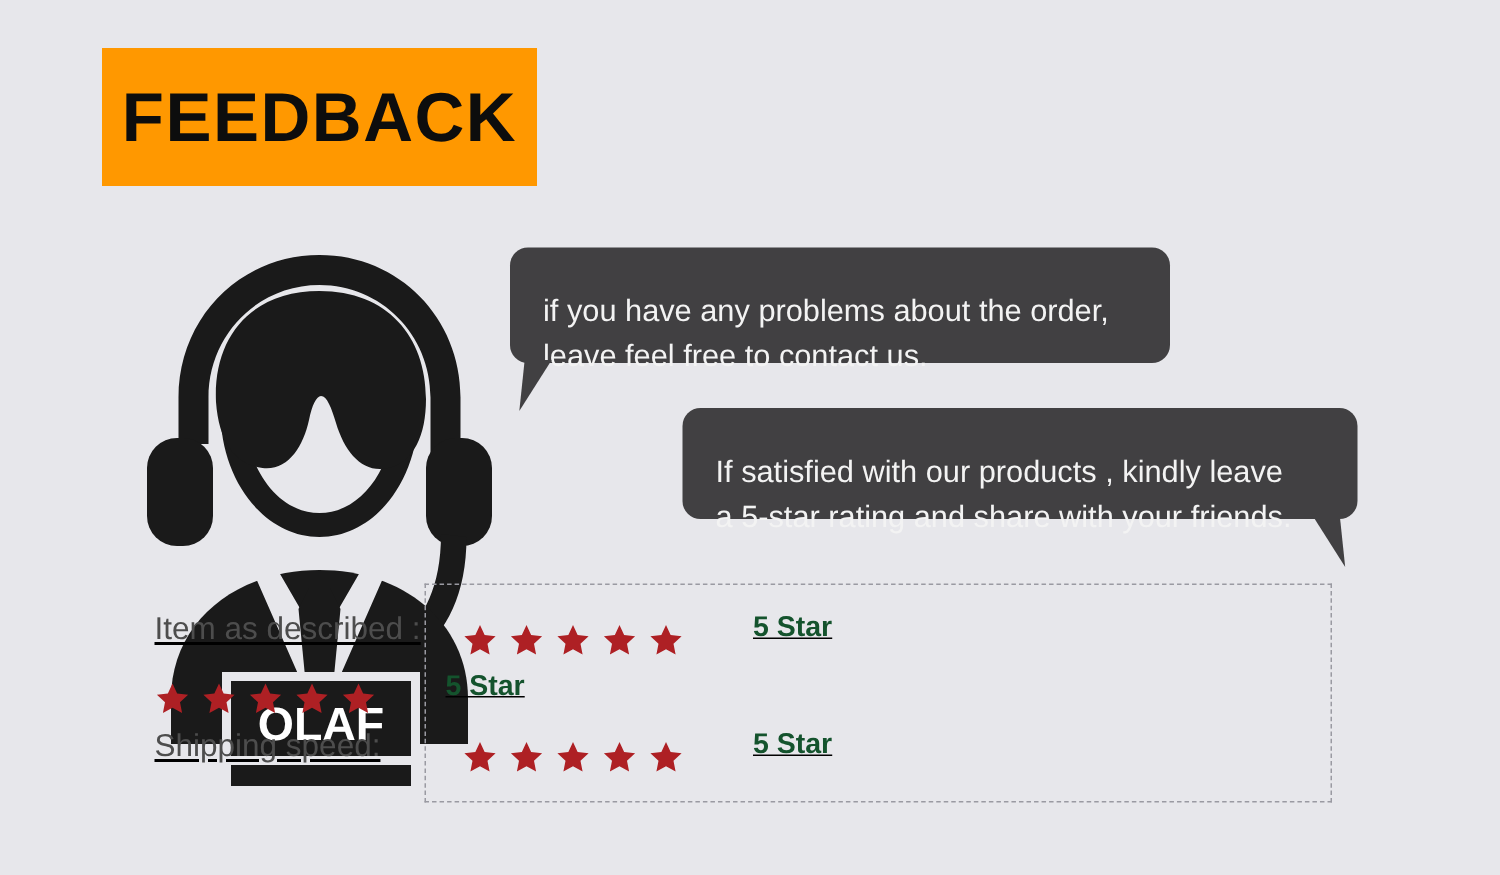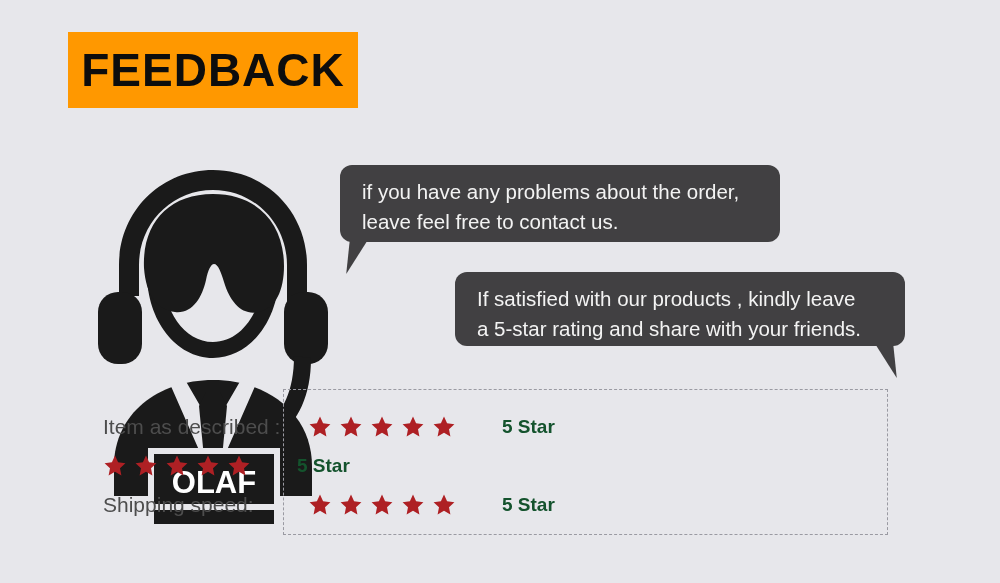--- a/index.html
+++ b/index.html
@@ -20,21 +20,21 @@
     height: 583px;
     background: #e7e7eb;
   }
 
   
   .title-banner {
     position: absolute;
     left: 68px;
     top: 32px;
     width: 290px;
-    height: 76px;
+    height: 92px;
     background: #ff9800;
     display: flex;
     align-items: center;
     justify-content: center;
   }
   .title-banner .title-text {
     font-size: 46px;
     font-weight: bold;
     color: #0d0d0d;
     letter-spacing: 1px;
@@ -51,21 +51,21 @@
     height: 360px;
   }
   .operator svg { display: block; }
 
   
   .bubble {
     position: absolute;
     background: #414042;
     border-radius: 12px;
     box-sizing: border-box;
-    padding: 12px 22px;
+    padding: 28px 22px;
     color: #ffffff;
   }
   .bubble p {
     margin: 0;
     font-size: 20.5px;
     line-height: 1.45;
     color: #f3f3f3;
     font-family: "Liberation Sans", sans-serif;
     white-space: nowrap;
   }
@@ -113,23 +113,23 @@
     box-sizing: border-box;
   }
   .ratings-rows {
     position: absolute;
     left: 103px;
     top: 408px;
     width: 760px;
   }
   .rating-row {
     display: flex;
-    align-items: center;
     height: 38px;
     margin-bottom: 1px;
+    text-decoration: underline;
   }
   .rating-label {
     width: 205px;
     font-size: 21px;
     color: #4d4d4d;
     font-family: "Liberation Sans", sans-serif;
     white-space: nowrap;
   }
   .stars {
     display: flex;

